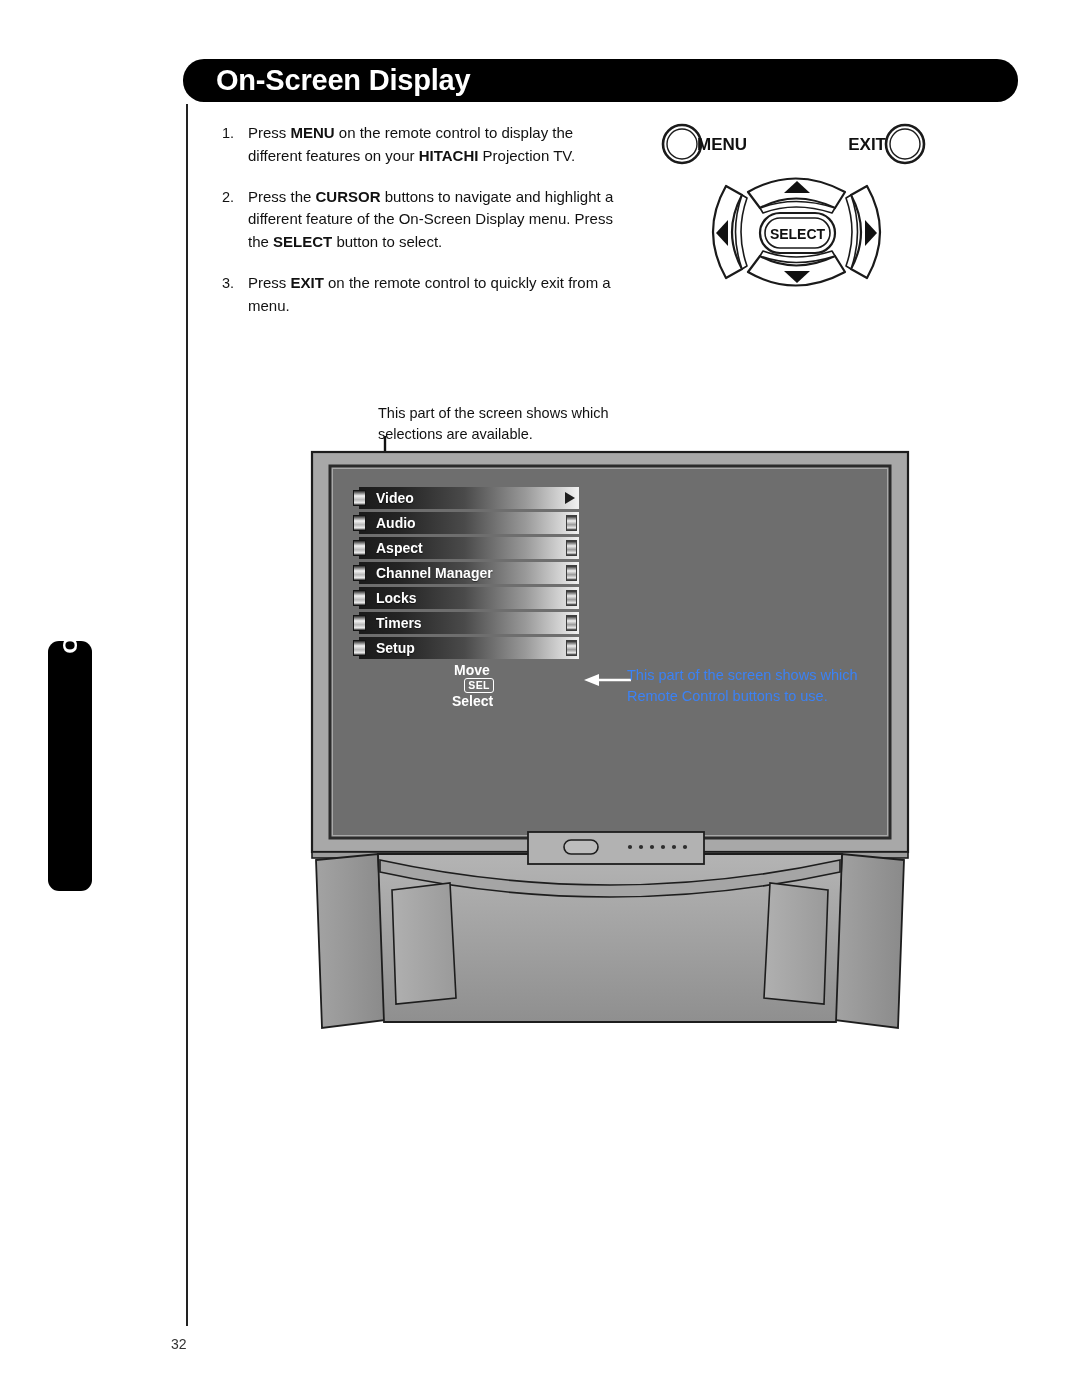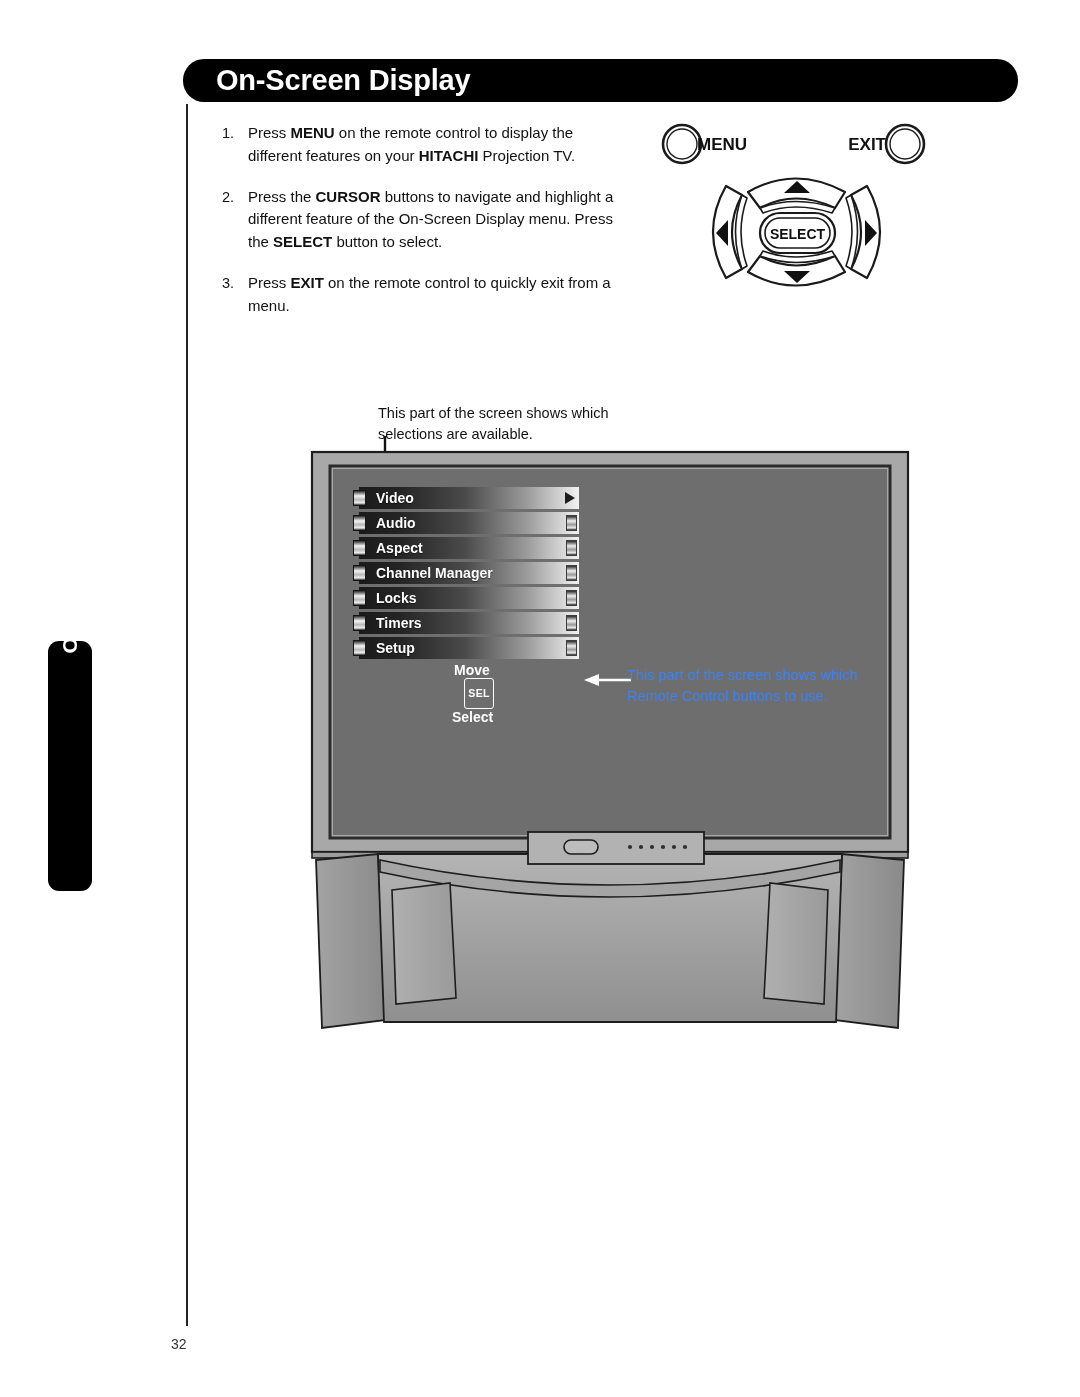--- a/index.html
+++ b/index.html
@@ -168,21 +168,21 @@
     font-weight: bold;
     flex-direction: column;
   }
   #osd-updown { margin-left: 17px; width: 13px; height: 18px; }
   #osd-rightglyph { margin-left: 1px; width: 8px; height: 18px; }
   #osd-move-label { margin-left: 6px; }
   #osd-sel-box {
     margin-left: 20px;
     border: 1.5px solid #ffffff;
     border-radius: 3px;
-    padding: 8px 3px;
+    padding: 0px 3px;
     font-size: 10.5px;
     font-weight: bold;
     line-height: 13px;
     letter-spacing: 0.3px;
   }
   #osd-select-label { margin-left: 7px; }
 
   
   #callout-right {
     position: absolute;

